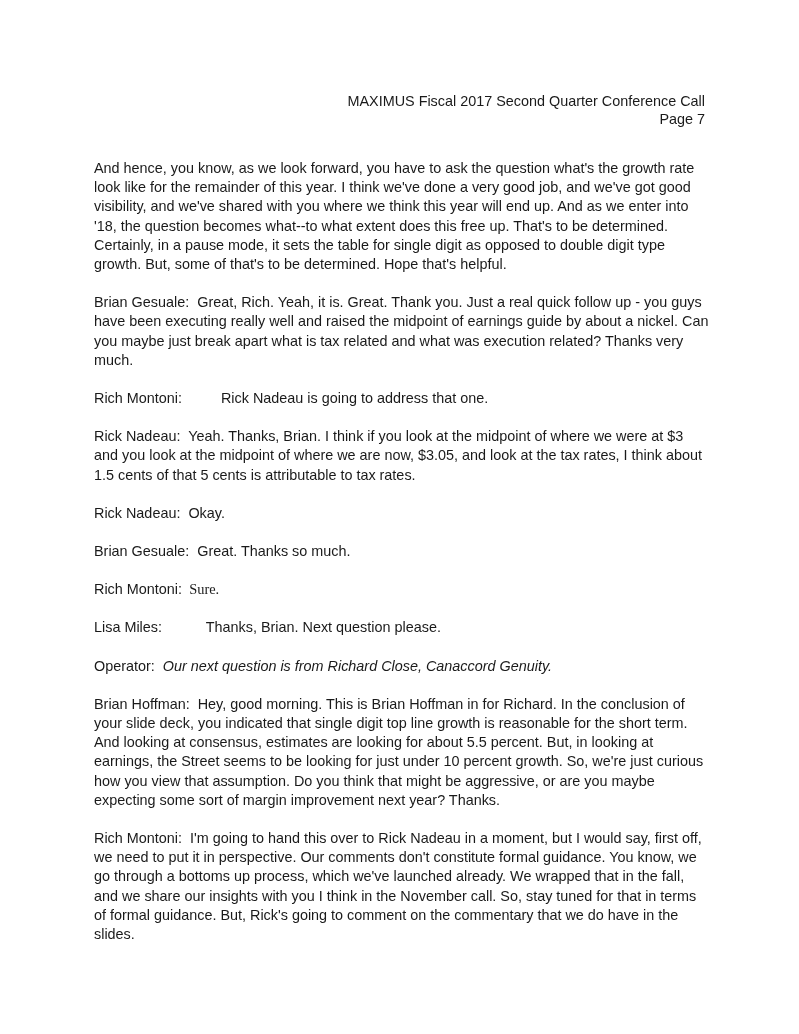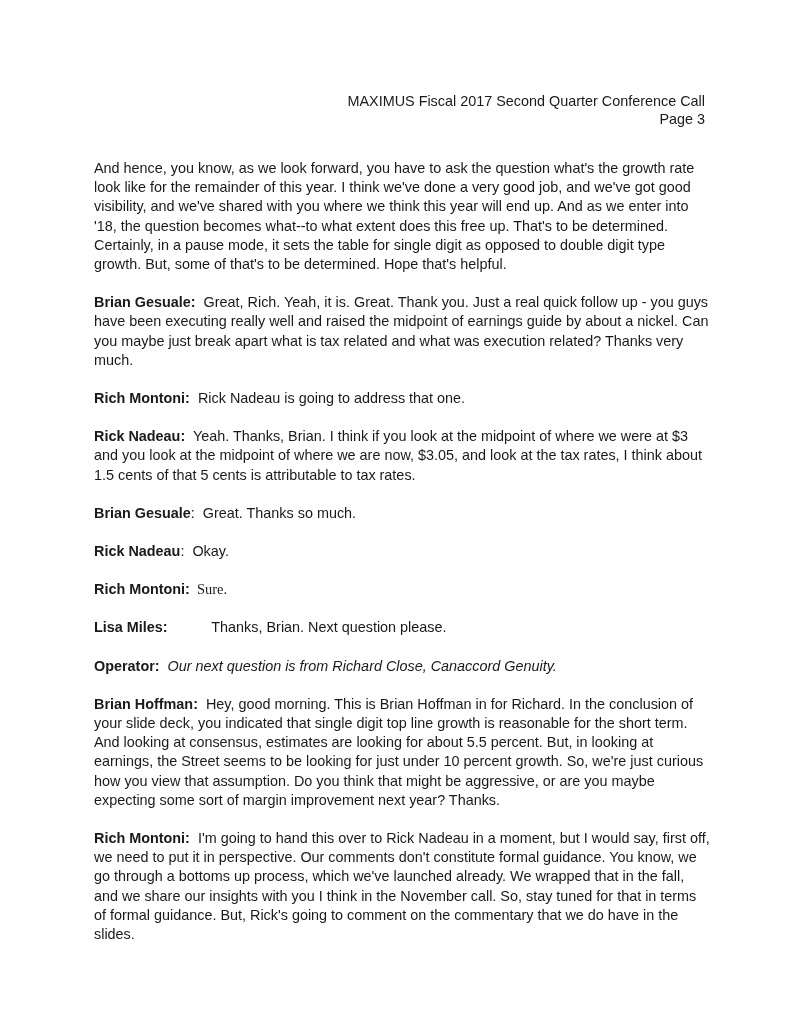--- a/index.html
+++ b/index.html
@@ -36,60 +36,60 @@
       left: 94px;
       top: 159px;
       width: 616px;
       font-size: 14.4px;
       line-height: 19.2px;
     }
     .para {
       margin: 0 0 19px 0;
     }
     .speaker {
-      font-weight: bold;
+      font-weight: normal;
     }
     .colon-plain {
       font-weight: normal;
     }
   </style>
 </head>
 <body>
 
 <div class="page">
 
   <div class="header">
     <div>MAXIMUS Fiscal 2017 Second Quarter Conference Call</div>
-    <div>Page 3</div>
+    <div>Page 7</div>
   </div>
 
   <div class="body">
 
     <p class="para">
       <span>And hence, you know, as we look forward, you have to ask the question what's the growth rate look like for the remainder of this year. I think we've done a very good job, and we've got good visibility, and we've shared with you where we think this year will end up. And as we enter into '18, the question becomes what--to what extent does this free up. That's to be determined. Certainly, in a pause mode, it sets the table for single digit as opposed to double digit type growth. But, some of that's to be determined. Hope that's helpful.</span>
     </p>
 
     <p class="para">
       <span class="speaker">Brian Gesuale:</span><span style="white-space:pre-wrap;">  Great, Rich. Yeah, it is. Great. Thank you. Just a real quick follow up - you guys have been executing really well and raised the midpoint of earnings guide by about a nickel. Can you maybe just break apart what is tax related and what was execution related? Thanks very much.</span>
     </p>
 
     <p class="para">
-      <span class="speaker">Rich Montoni:</span><span style="white-space:pre-wrap;">  Rick Nadeau is going to address that one.</span>
+      <span class="speaker">Rich Montoni:</span><span style="white-space:pre-wrap;margin-left:31px;">  Rick Nadeau is going to address that one.</span>
     </p>
 
     <p class="para">
       <span class="speaker">Rick Nadeau:</span><span style="white-space:pre-wrap;">  Yeah. Thanks, Brian. I think if you look at the midpoint of where we were at $3 and you look at the midpoint of where we are now, $3.05, and look at the tax rates, I think about 1.5 cents of that 5 cents is attributable to tax rates.</span>
     </p>
 
     <p class="para">
-      <span class="speaker">Brian Gesuale</span><span class="colon-plain">:</span><span style="white-space:pre-wrap;">  Great. Thanks so much.</span>
+      <span class="speaker">Rick Nadeau</span><span class="colon-plain">:</span><span style="white-space:pre-wrap;">  Okay.</span>
     </p>
 
     <p class="para">
-      <span class="speaker">Rick Nadeau</span><span class="colon-plain">:</span><span style="white-space:pre-wrap;">  Okay.</span>
+      <span class="speaker">Brian Gesuale</span><span class="colon-plain">:</span><span style="white-space:pre-wrap;">  Great. Thanks so much.</span>
     </p>
 
     <p class="para">
       <span class="speaker">Rich Montoni:</span><span style="white-space:pre-wrap;font-family:Liberation Serif, serif;">  Sure.</span>
     </p>
 
     <p class="para">
       <span class="speaker">Lisa Miles:</span><span style="white-space:pre-wrap;margin-left:36px;">  Thanks, Brian. Next question please.</span>
     </p>
 

